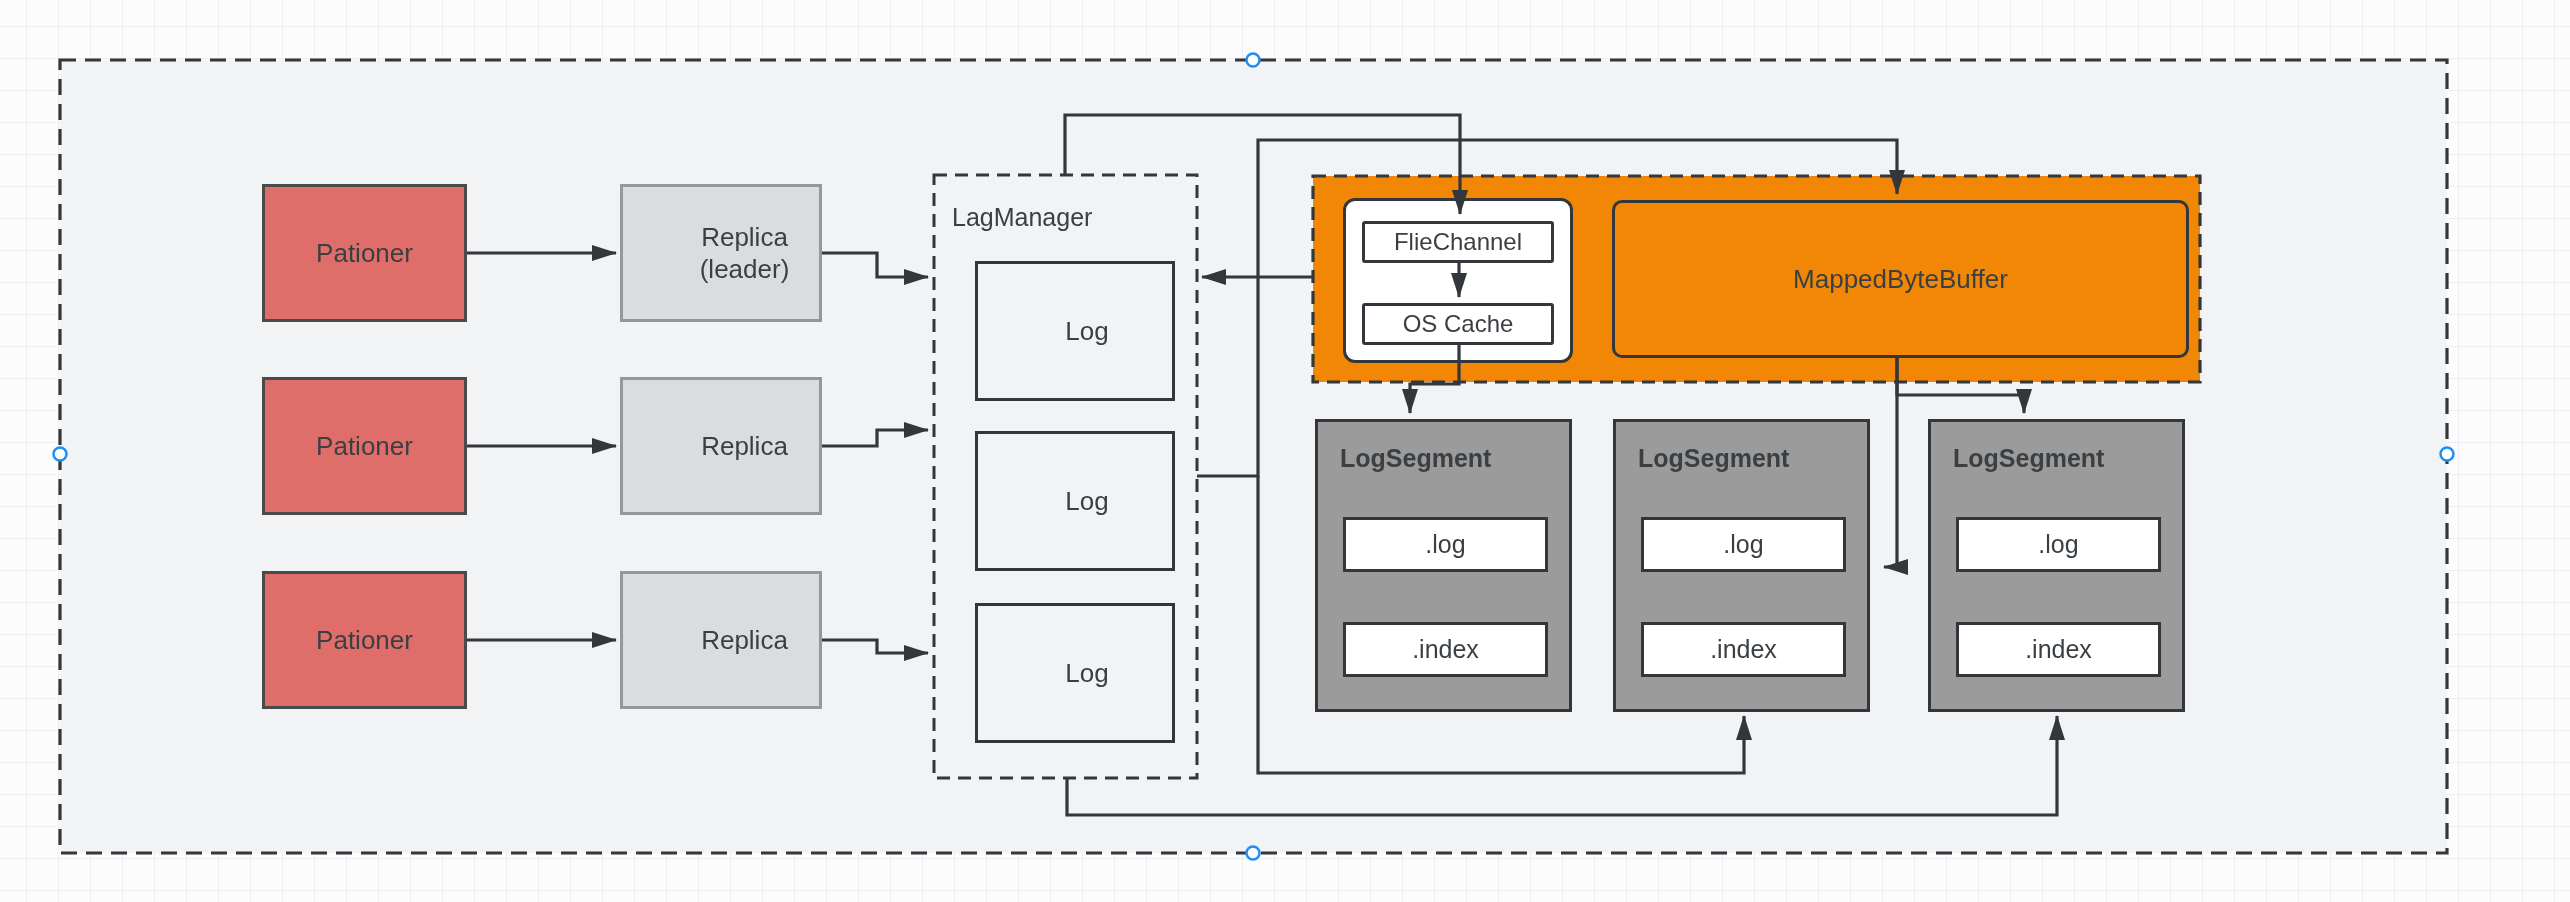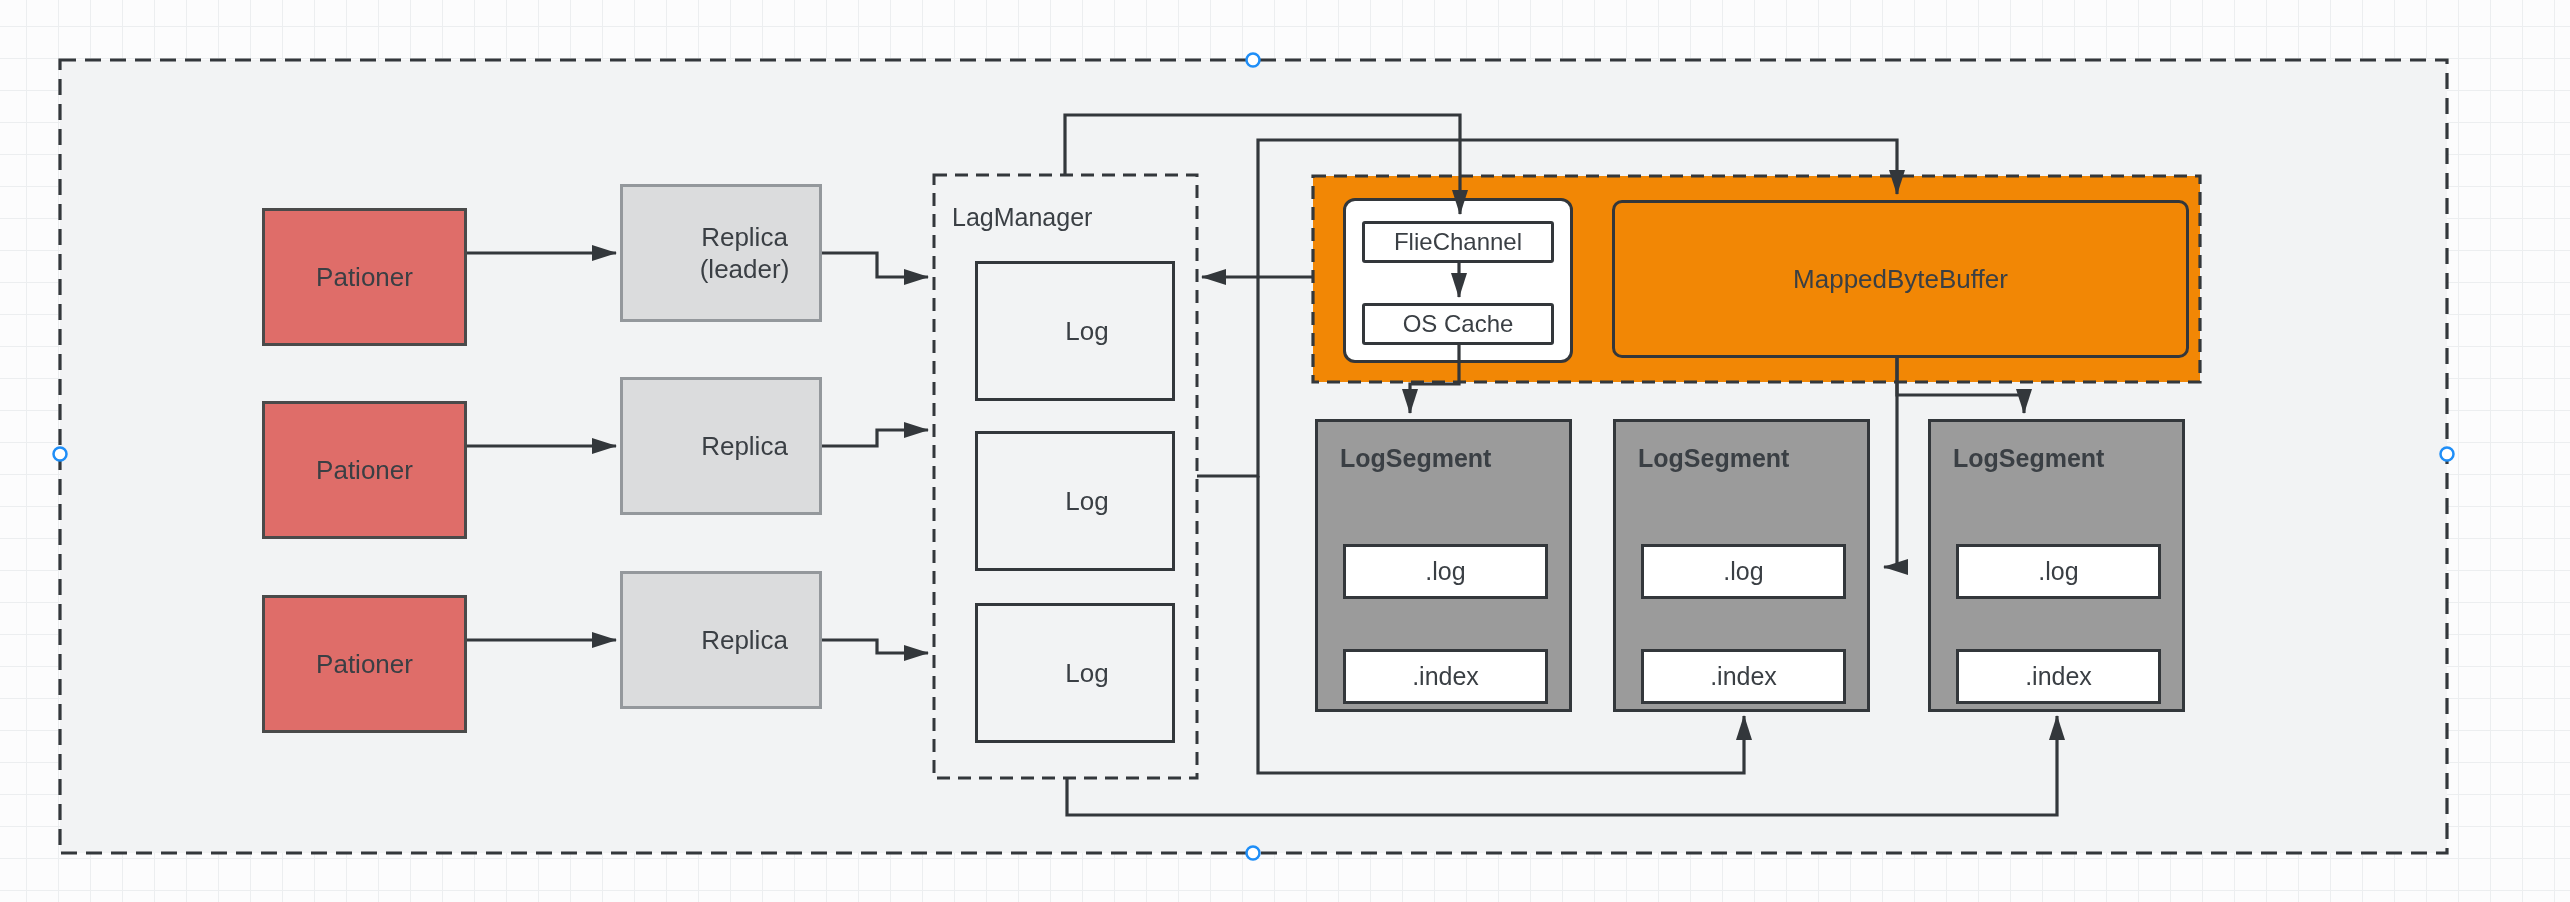--- a/index.html
+++ b/index.html
@@ -21,41 +21,41 @@
       linear-gradient(90deg, var(--grid-line) 1px, transparent 1px);
     background-size:32px 32px;
     background-position:-6px -6px;
   }
   svg.layer{position:absolute; left:0; top:0; width:2570px; height:902px;}
   #fg{pointer-events:none;}
   .box{position:absolute; display:flex; flex-direction:column; align-items:center;
        justify-content:center; font-size:26px; color:var(--text); text-align:center;
        line-height:1.25;}
   .pationer{left:262px; width:205px; height:138px; background:var(--red);
-            border:3px solid var(--red-border);margin-top:24px;}
+            border:3px solid var(--red-border);}
   .replica{left:620px; width:202px; height:138px; background:var(--gray-box);
            border:3px solid var(--gray-box-border);padding-left:47px;}
   .logbox{left:975px; width:200px; height:140px; background:var(--canvas-fill);
           border:3px solid var(--stroke);padding-left:24px;}
   .lm-label{position:absolute; left:952px; top:203px; font-size:25px; color:var(--text);}
   .white-container{position:absolute; left:1343px; top:198px; width:230px; height:165px;
                    background:var(--white); border:3px solid var(--stroke); border-radius:12px;}
   .io-box{position:absolute; left:16px; width:192px; height:42px; background:var(--white);
           border:3px solid var(--stroke); border-radius:3px; display:flex; align-items:center;
           justify-content:center; font-size:24px; color:var(--text);}
   #file-channel{top:20px;} #os-cache{top:102px;}
   .mbb{position:absolute; left:1612px; top:200px; width:577px; height:158px;
        background:var(--orange); border:3px solid var(--stroke); border-radius:10px;
        display:flex; align-items:center; justify-content:center; font-size:26px; color:var(--text);}
   .segment{position:absolute; top:419px; width:257px; height:293px;
            background:var(--dark-gray-box); border:3px solid var(--stroke);}
   .segment .seg-title{position:absolute; left:22px; top:22px; font-size:25px; color:var(--text);font-weight:bold;}
   .seg-file{position:absolute; left:25px; width:205px; height:55px; background:var(--white);
             border:3px solid var(--stroke); display:flex; align-items:center; justify-content:center;
-            font-size:25px; color:var(--text);margin-top:27px;}
+            font-size:25px; color:var(--text);}
   .seg-log{top:95px;} .seg-index{top:200px;text-align:right;}
   #segment-1{left:1315px;} #segment-2{left:1613px;} #segment-3{left:1928px;}
 </style>
 </head>
 <body>
 
 <div id="canvas">
 
   <svg class="layer" id="bg">
     <rect x="60" y="60" width="2387" height="793" fill="var(--canvas-fill)" stroke="var(--stroke)" stroke-width="3.2" stroke-dasharray="16 9"></rect>

